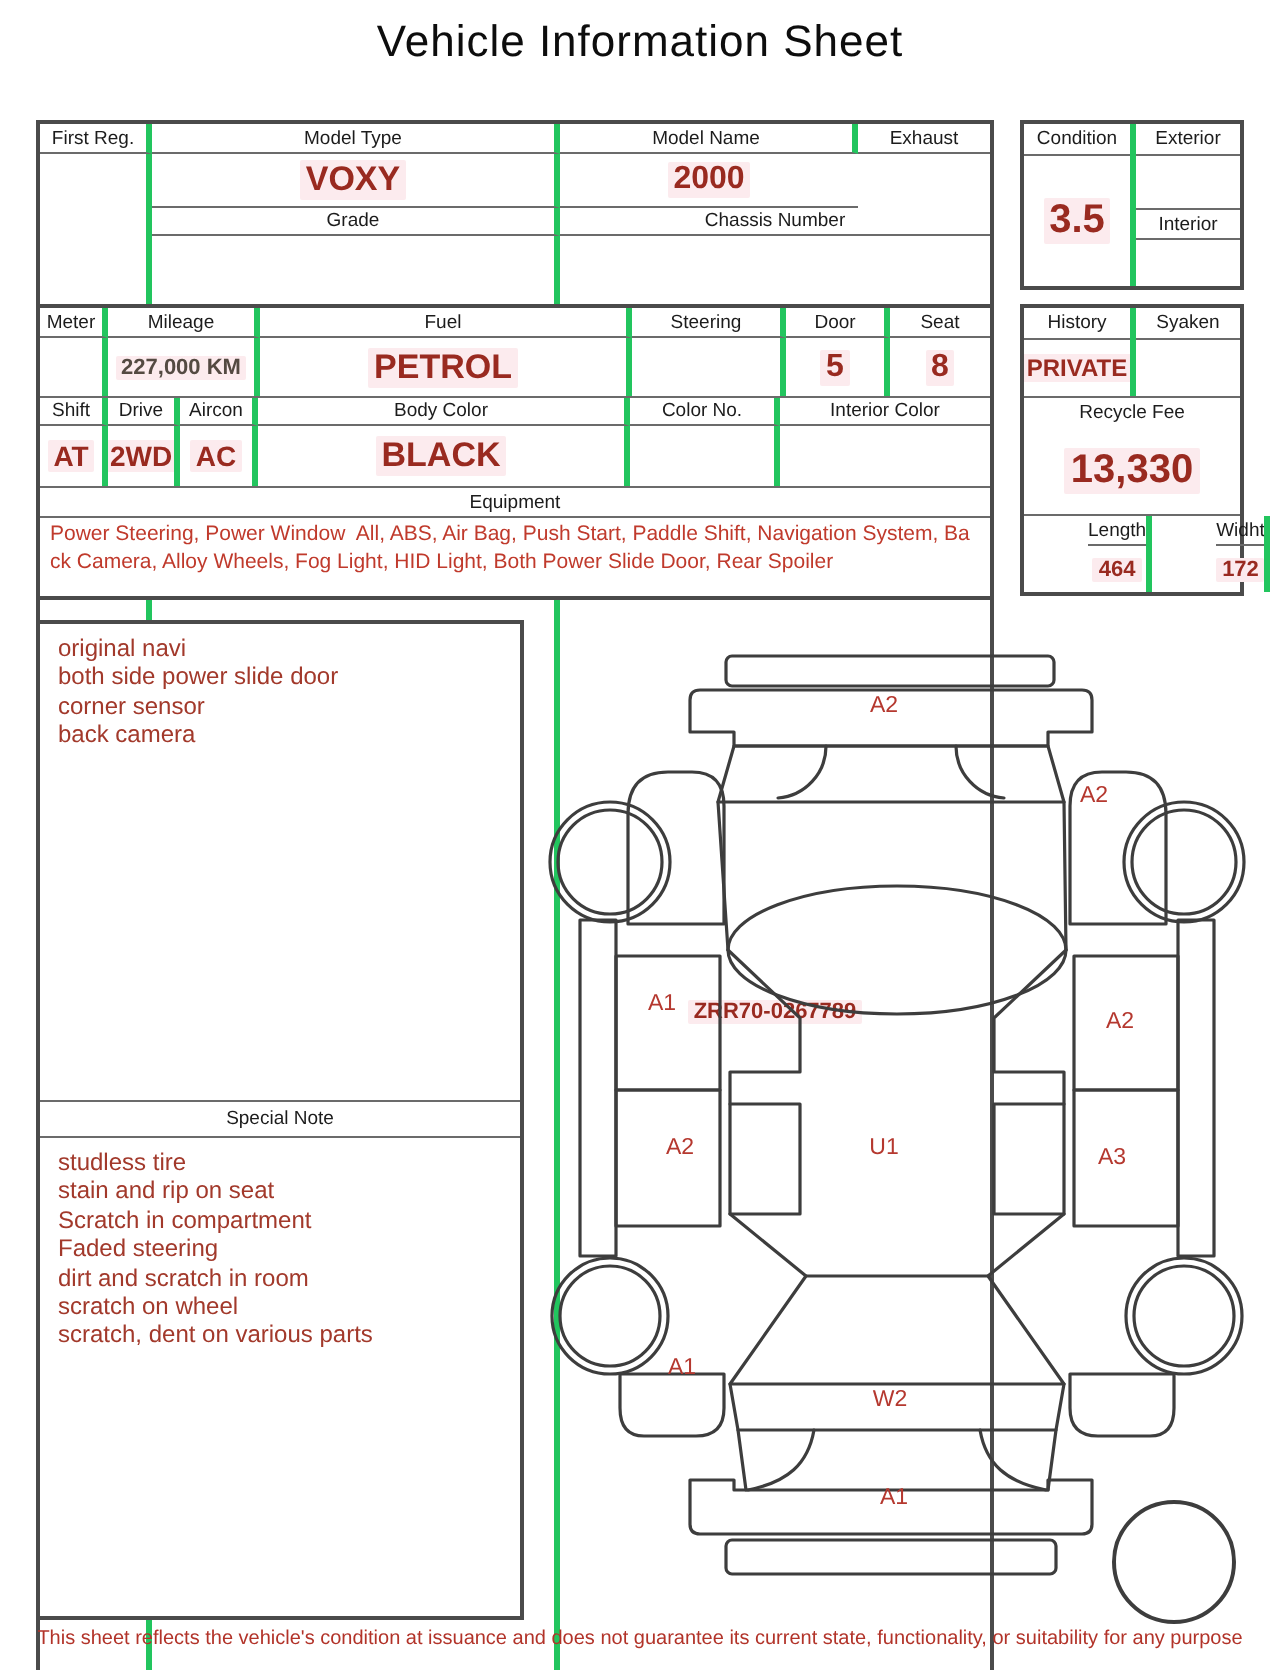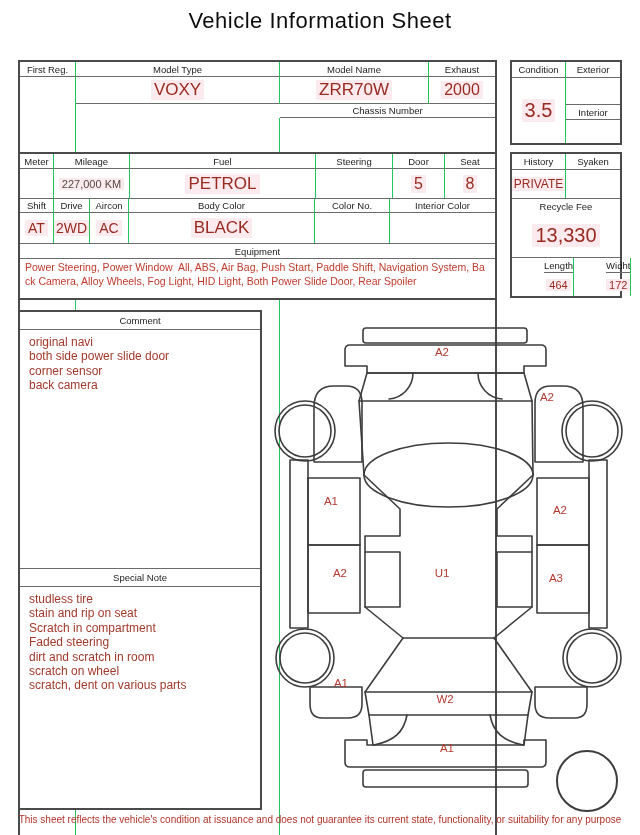--- a/index.html
+++ b/index.html
@@ -4,25 +4,25 @@
 <style>
   html,body{margin:0;padding:0;background:#fff;}
   .sheet{position:relative;width:640px;height:835px;background:#fff;overflow:hidden;
          font-family:"Liberation Sans","DejaVu Sans",sans-serif;}
   .abs{position:absolute;}
   .box{border:2px solid #4b4b4b;box-sizing:border-box;background:#fff;}
   .title{top:8px;left:0;width:100%;text-align:center;font-size:22px;font-weight:500;
          color:#0d0d0d;letter-spacing:.5px;}
   .hdr{font-size:9.5px;color:#1c1c1c;display:flex;align-items:center;justify-content:center;
        white-space:nowrap;overflow:hidden;}
-  .cell{display:flex;align-items:center;justify-content:center;overflow:hidden;}
+  .cell{display:flex;align-items:center;justify-content:center;overflow:hidden;font-weight:bold;}
   .val{color:#992a20;}
   .gray{color:#544a42;}
   .hl{background:#fcebee;padding:0 3px;border-radius:1px;white-space:pre-line;text-align:center;}
-  .br{border-right:1px solid #22c55e;}
+  .br{border-right:3px solid #22c55e;}
   .bb{border-bottom:1px solid #6b6b6b;}
   .bt{border-top:1px solid #6b6b6b;}
   .grid{display:grid;}
   
   .t1{left:18px;top:60px;width:479px;height:88px;}
   .t1g{grid-template-columns:56px 204px 149px 1fr;grid-template-rows:15px 27px 14px 1fr;height:100%;}
   .firstreg{grid-row:2/5;grid-column:1;font-size:17px;line-height:1.05;}
   
   .rb1{left:510px;top:60px;width:112px;height:85px;display:flex;justify-content:center;}
   .rb1 .c1{width:53px;display:flex;flex-direction:column;}
@@ -70,29 +70,26 @@
     <div class="hdr br bb">Model Name</div>
     <div class="hdr bb">Exhaust</div>
 
     <div class="cell br firstreg val">
         <span class="hl">2009
 /11</span>
       </div>
     <div class="cell br bb val fs17">
         <span class="hl">VOXY</span>
       </div>
-    <div class="cell br bb val fs17">
-        <span class="hl">ZRR70W</span>
-      </div>
     <div class="cell bb val fs16">
         <span class="hl">2000</span>
       </div>
 
+    <div class="hdr br bb" style="grid-column:2">Grade</div>
     <div class="hdr bb" style="grid-column:3/5">Chassis Number</div>
-    <div class="hdr br bb" style="grid-column:2">Grade</div>
 
     <div class="cell br val fs15" style="grid-column:2">
         <span class="hl">ZS KIRAMEKI 2</span>
       </div>
     <div class="cell val fs15" style="grid-column:3/5">
         <span class="hl">ZRR70-0267789</span>
       </div>
   </div>
 
   <div class="abs box rb1">
@@ -194,21 +191,20 @@
       <div class="dimcol" style="flex:1">
         <div class="hdr bb" style="height:14px">Height</div>
         <div class="cell val fs15" style="flex:1">
             <span class="hl">185</span>
           </div>
       </div>
     </div>
   </div>
 
   <div class="abs box leftbox">
-    <div class="hdr bb secthdr">Comment</div>
     <div class="freetext commenttext">original navi
 both side power slide door
 corner sensor
 back camera</div>
     <div class="hdr bt bb secthdr">Special Note</div>
     <div class="freetext notetext">studless tire
 stain and rip on seat
 Scratch in compartment
 Faded steering
 dirt and scratch in room

